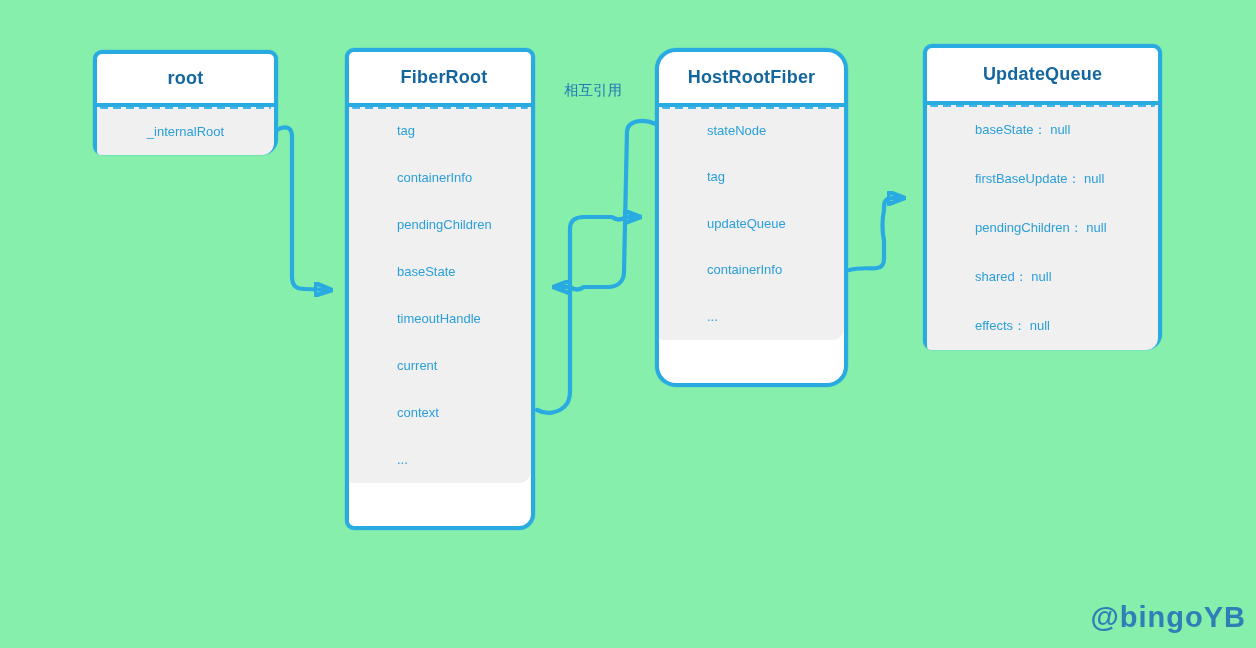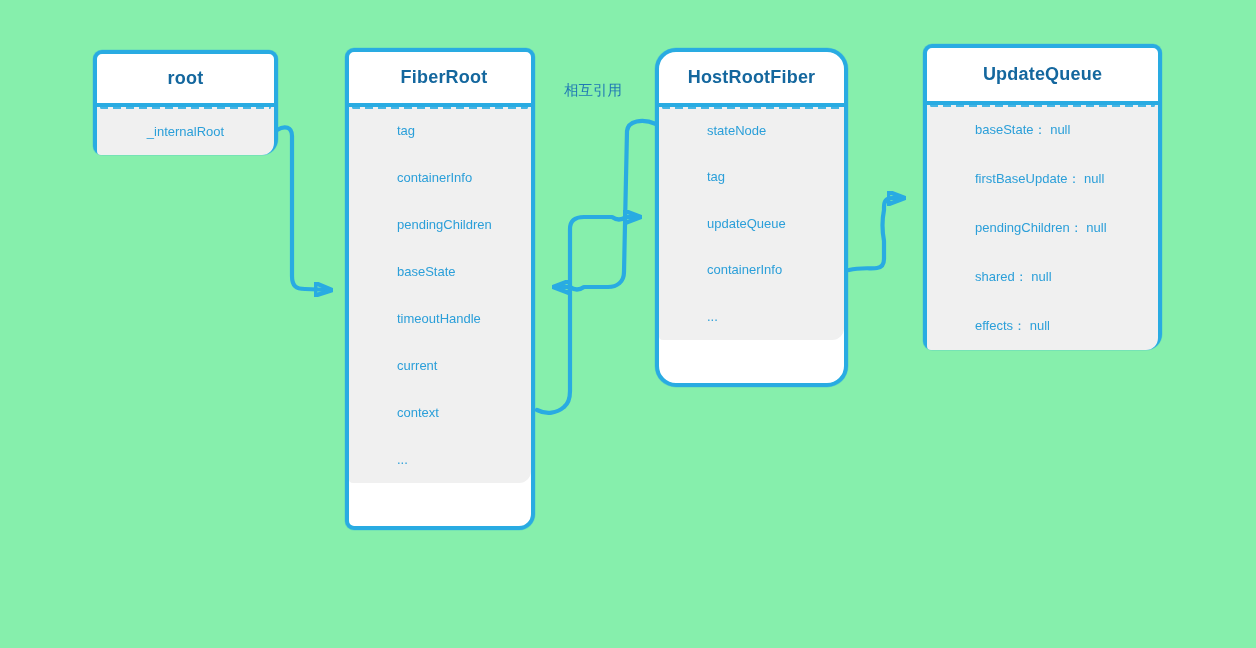--- a/index.html
+++ b/index.html
@@ -131,14 +131,15 @@
       <div class="row" style="height:49px;">baseState： null</div>
       <div class="row" style="height:49px;">firstBaseUpdate： null</div>
       <div class="row" style="height:49px;">pendingChildren： null</div>
       <div class="row" style="height:49px;">shared： null</div>
       <div class="row" style="height:49px;">effects： null</div>
     </div>
   </div>
 
   <div class="free-label" style="left:564px;top:81px;">相互引用</div>
 
+  <div class="watermark" style="right:10px;top:601px;">@bingoYB</div>
 
 </div>
 
 </body></html>

